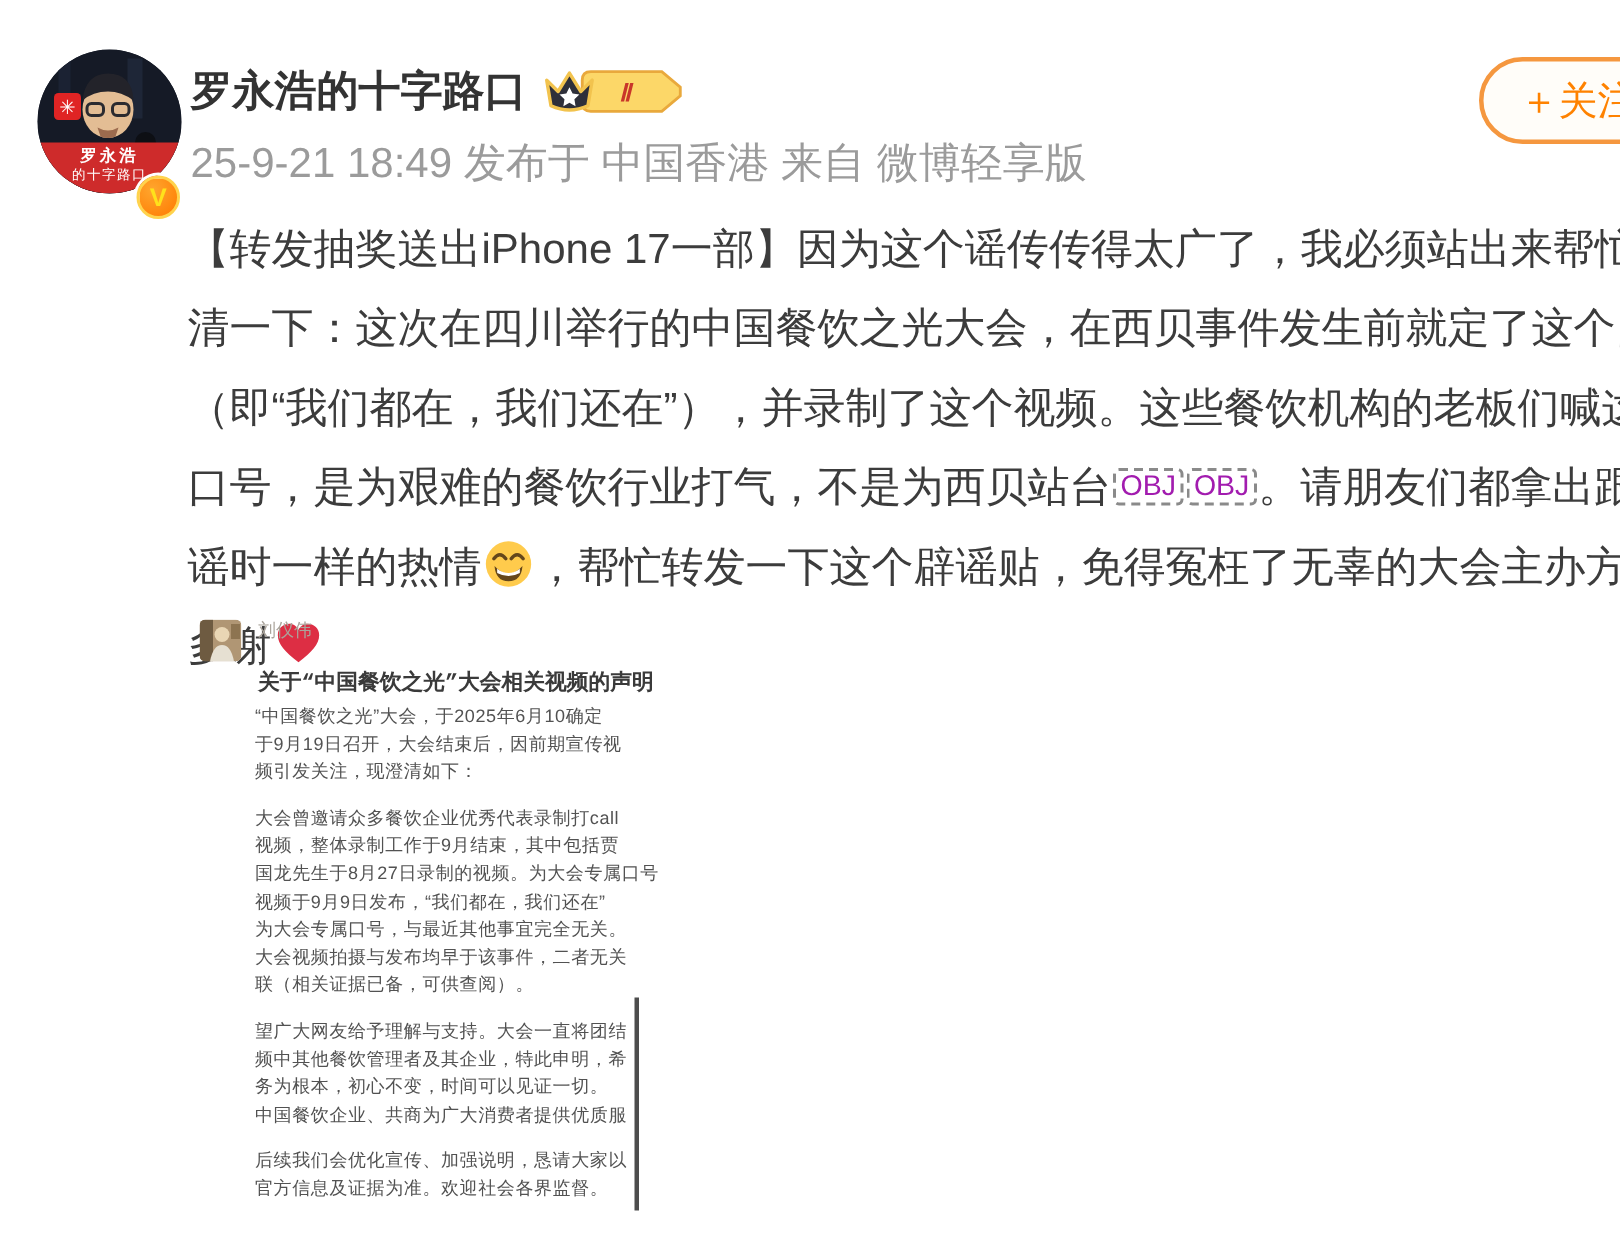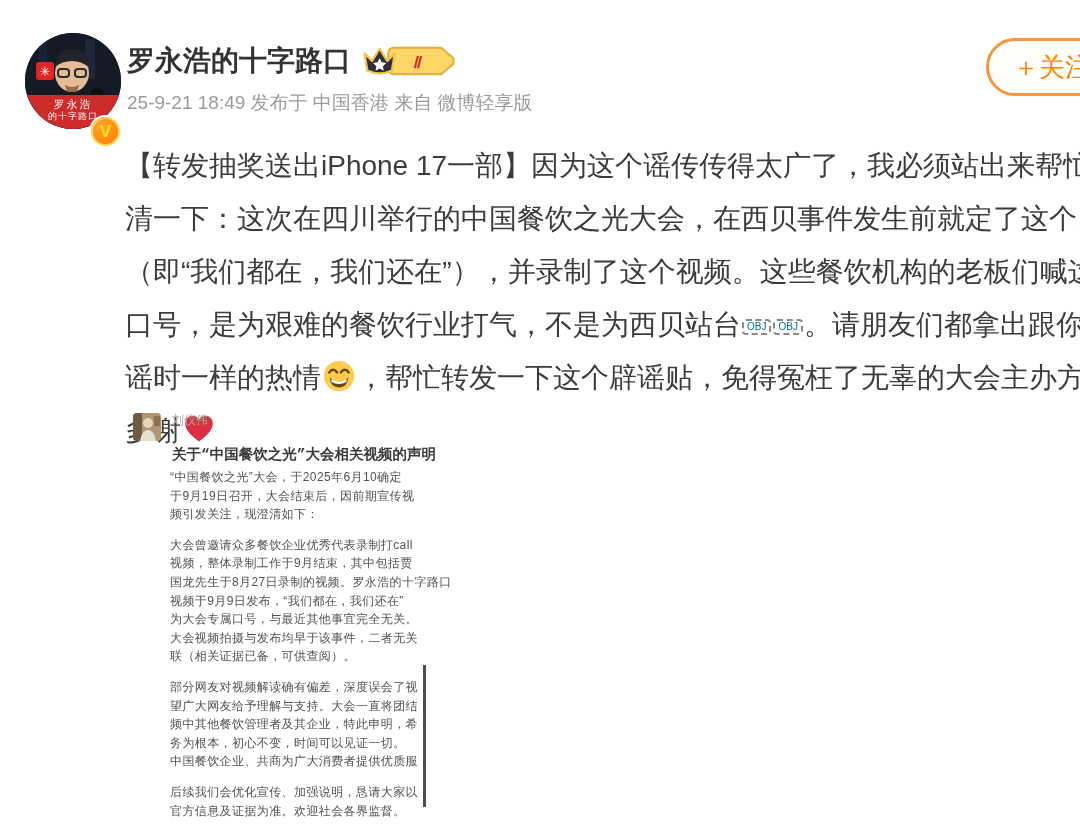--- a/index.html
+++ b/index.html
@@ -21,21 +21,21 @@
     background: #151a26;
   }
   .avatar-band {
     position: absolute; left: 0; right: 0; bottom: 0; height: 34px;
     background: #ce2b2b;
     color: #fff;
     text-align: center;
     line-height: 1.15;
     padding-top: 3px;
   }
-  .avatar-band .l1 { font-size: 11px; font-weight: normal; letter-spacing: 2px; }
+  .avatar-band .l1 { font-size: 11px; font-weight: bold; letter-spacing: 2px; }
   .avatar-band .l2 { font-size: 9px; letter-spacing: 1px; }
   .avatar-corner-badge {
     position: absolute; left: 11px; top: 29px;
     width: 18px; height: 18px;
     background: #e02424; border-radius: 3px;
     color: #fff; font-size: 13px; font-weight: bold;
     display: flex; align-items: center; justify-content: center;
     line-height: 1;
   }
   .v-badge {
@@ -50,21 +50,21 @@
     display: flex; align-items: center; justify-content: center;
   }
   .name-row {
     position: absolute; left: 127px; top: 42px;
     display: flex; align-items: center; gap: 8px;
   }
   .username { font-size: 28px; font-weight: bold; color: #333; cursor: pointer; }
   .crown-badge { display: inline-flex; align-items: center; cursor: pointer; }
   .meta-line {
     position: absolute; left: 127px; top: 90px;
-    font-size: 19px; color: #9b9b9b;
+    font-size: 28px; color: #9b9b9b;
   }
   .follow-btn {
     position: absolute; left: 986px; top: 38px;
     width: 150px; height: 58px;
     border: 3px solid #f5973f;
     border-radius: 29px;
     background: #fffdf9;
     color: #ff8200;
     font-size: 26px;
     display: flex; align-items: center; padding-left: 24px;
@@ -78,21 +78,21 @@
   }
   .post-line {
     white-space: nowrap;
     height: 53px;
     line-height: 53px;
   }
   .obj-box {
     display: inline-block;
     border: 2px dashed #8a8a8a;
     border-radius: 4px;
-    font-size: 10px; color: #0369a1;
+    font-size: 19px; color: #a21caf;
     padding: 1px 3px;
     line-height: 1;
     vertical-align: 4px;
     margin: 0 1px;
     letter-spacing: 0;
   }
   .inline-emoji { display: inline-block; vertical-align: -5px; margin: 0 2px; }
 
   
   .quote-card { position: absolute; left: 133px; top: 408px; width: 320px; cursor: pointer; }
@@ -199,28 +199,27 @@
   </div>
   <div class="quote-body">
     <div class="stmt-para">
         <div class="stmt-line">“中国餐饮之光”大会，于2025年6月10确定</div>
         <div class="stmt-line">于9月19日召开，大会结束后，因前期宣传视</div>
         <div class="stmt-line">频引发关注，现澄清如下：</div>
       </div>
     <div class="stmt-para">
         <div class="stmt-line">大会曾邀请众多餐饮企业优秀代表录制打call</div>
         <div class="stmt-line">视频，整体录制工作于9月结束，其中包括贾</div>
-        <div class="stmt-line">国龙先生于8月27日录制的视频。罗永浩的十字路口</div>
+        <div class="stmt-line">国龙先生于8月27日录制的视频。为大会专属口号</div>
         <div class="stmt-line">视频于9月9日发布，“我们都在，我们还在”</div>
         <div class="stmt-line">为大会专属口号，与最近其他事宜完全无关。</div>
         <div class="stmt-line">大会视频拍摄与发布均早于该事件，二者无关</div>
         <div class="stmt-line">联（相关证据已备，可供查阅）。</div>
       </div>
     <div class="stmt-para">
-        <div class="stmt-line">部分网友对视频解读确有偏差，深度误会了视</div>
         <div class="stmt-line">望广大网友给予理解与支持。大会一直将团结</div>
         <div class="stmt-line">频中其他餐饮管理者及其企业，特此申明，希</div>
         <div class="stmt-line">务为根本，初心不变，时间可以见证一切。</div>
         <div class="stmt-line">中国餐饮企业、共商为广大消费者提供优质服</div>
       </div>
     <div class="stmt-para">
         <div class="stmt-line">后续我们会优化宣传、加强说明，恳请大家以</div>
         <div class="stmt-line">官方信息及证据为准。欢迎社会各界监督。</div>
       </div>
   </div>

